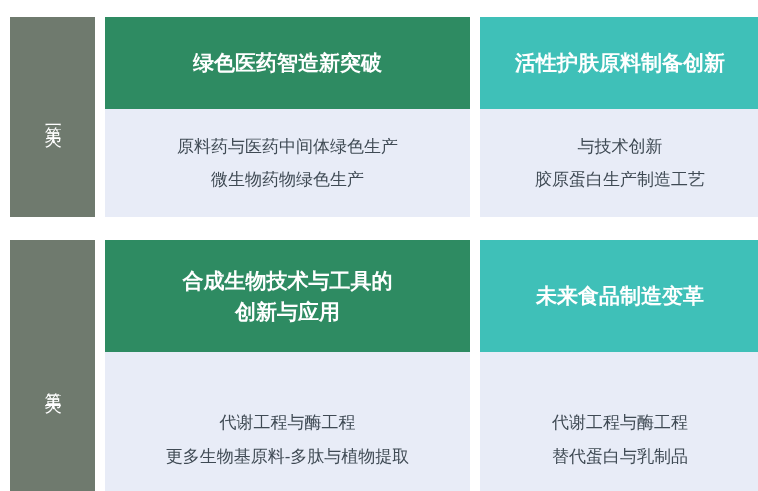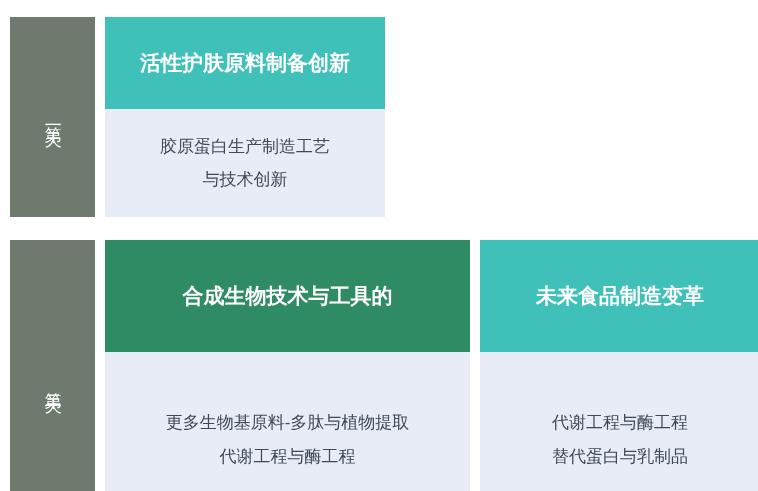--- a/index.html
+++ b/index.html
@@ -96,46 +96,54 @@
 <body>
 
 <div class="grid">
 
   <div class="row row-1 r1">
 
     <div class="day-label">
       <span class="txt">第一天</span>
     </div>
 
+    <div class="col col-wide">
+      <div class="card-head head-green">绿色医药智造新突破</div>
+      <div class="card-body">
+        <div class="line">原料药与医药中间体绿色生产</div>
+        <div class="line">微生物药物绿色生产</div>
+      </div>
+    </div>
 
     <div class="col col-narrow">
       <div class="card-head head-teal">活性护肤原料制备创新</div>
       <div class="card-body">
+        <div class="line">与技术创新</div>
         <div class="line">胶原蛋白生产制造工艺</div>
-        <div class="line">与技术创新</div>
       </div>
     </div>
 
   </div>
 
   <div class="row row-2 r2">
 
     <div class="day-label">
       <span class="txt">第二天</span>
     </div>
 
     <div class="col col-wide">
       <div class="card-head head-green">
         <div>
           <div>合成生物技术与工具的</div>
+          <div>创新与应用</div>
         </div>
       </div>
       <div class="card-body">
+        <div class="line">代谢工程与酶工程</div>
         <div class="line">更多生物基原料-多肽与植物提取</div>
-        <div class="line">代谢工程与酶工程</div>
       </div>
     </div>
 
     <div class="col col-narrow">
       <div class="card-head head-teal">未来食品制造变革</div>
       <div class="card-body">
         <div class="line">代谢工程与酶工程</div>
         <div class="line">替代蛋白与乳制品</div>
       </div>
     </div>

